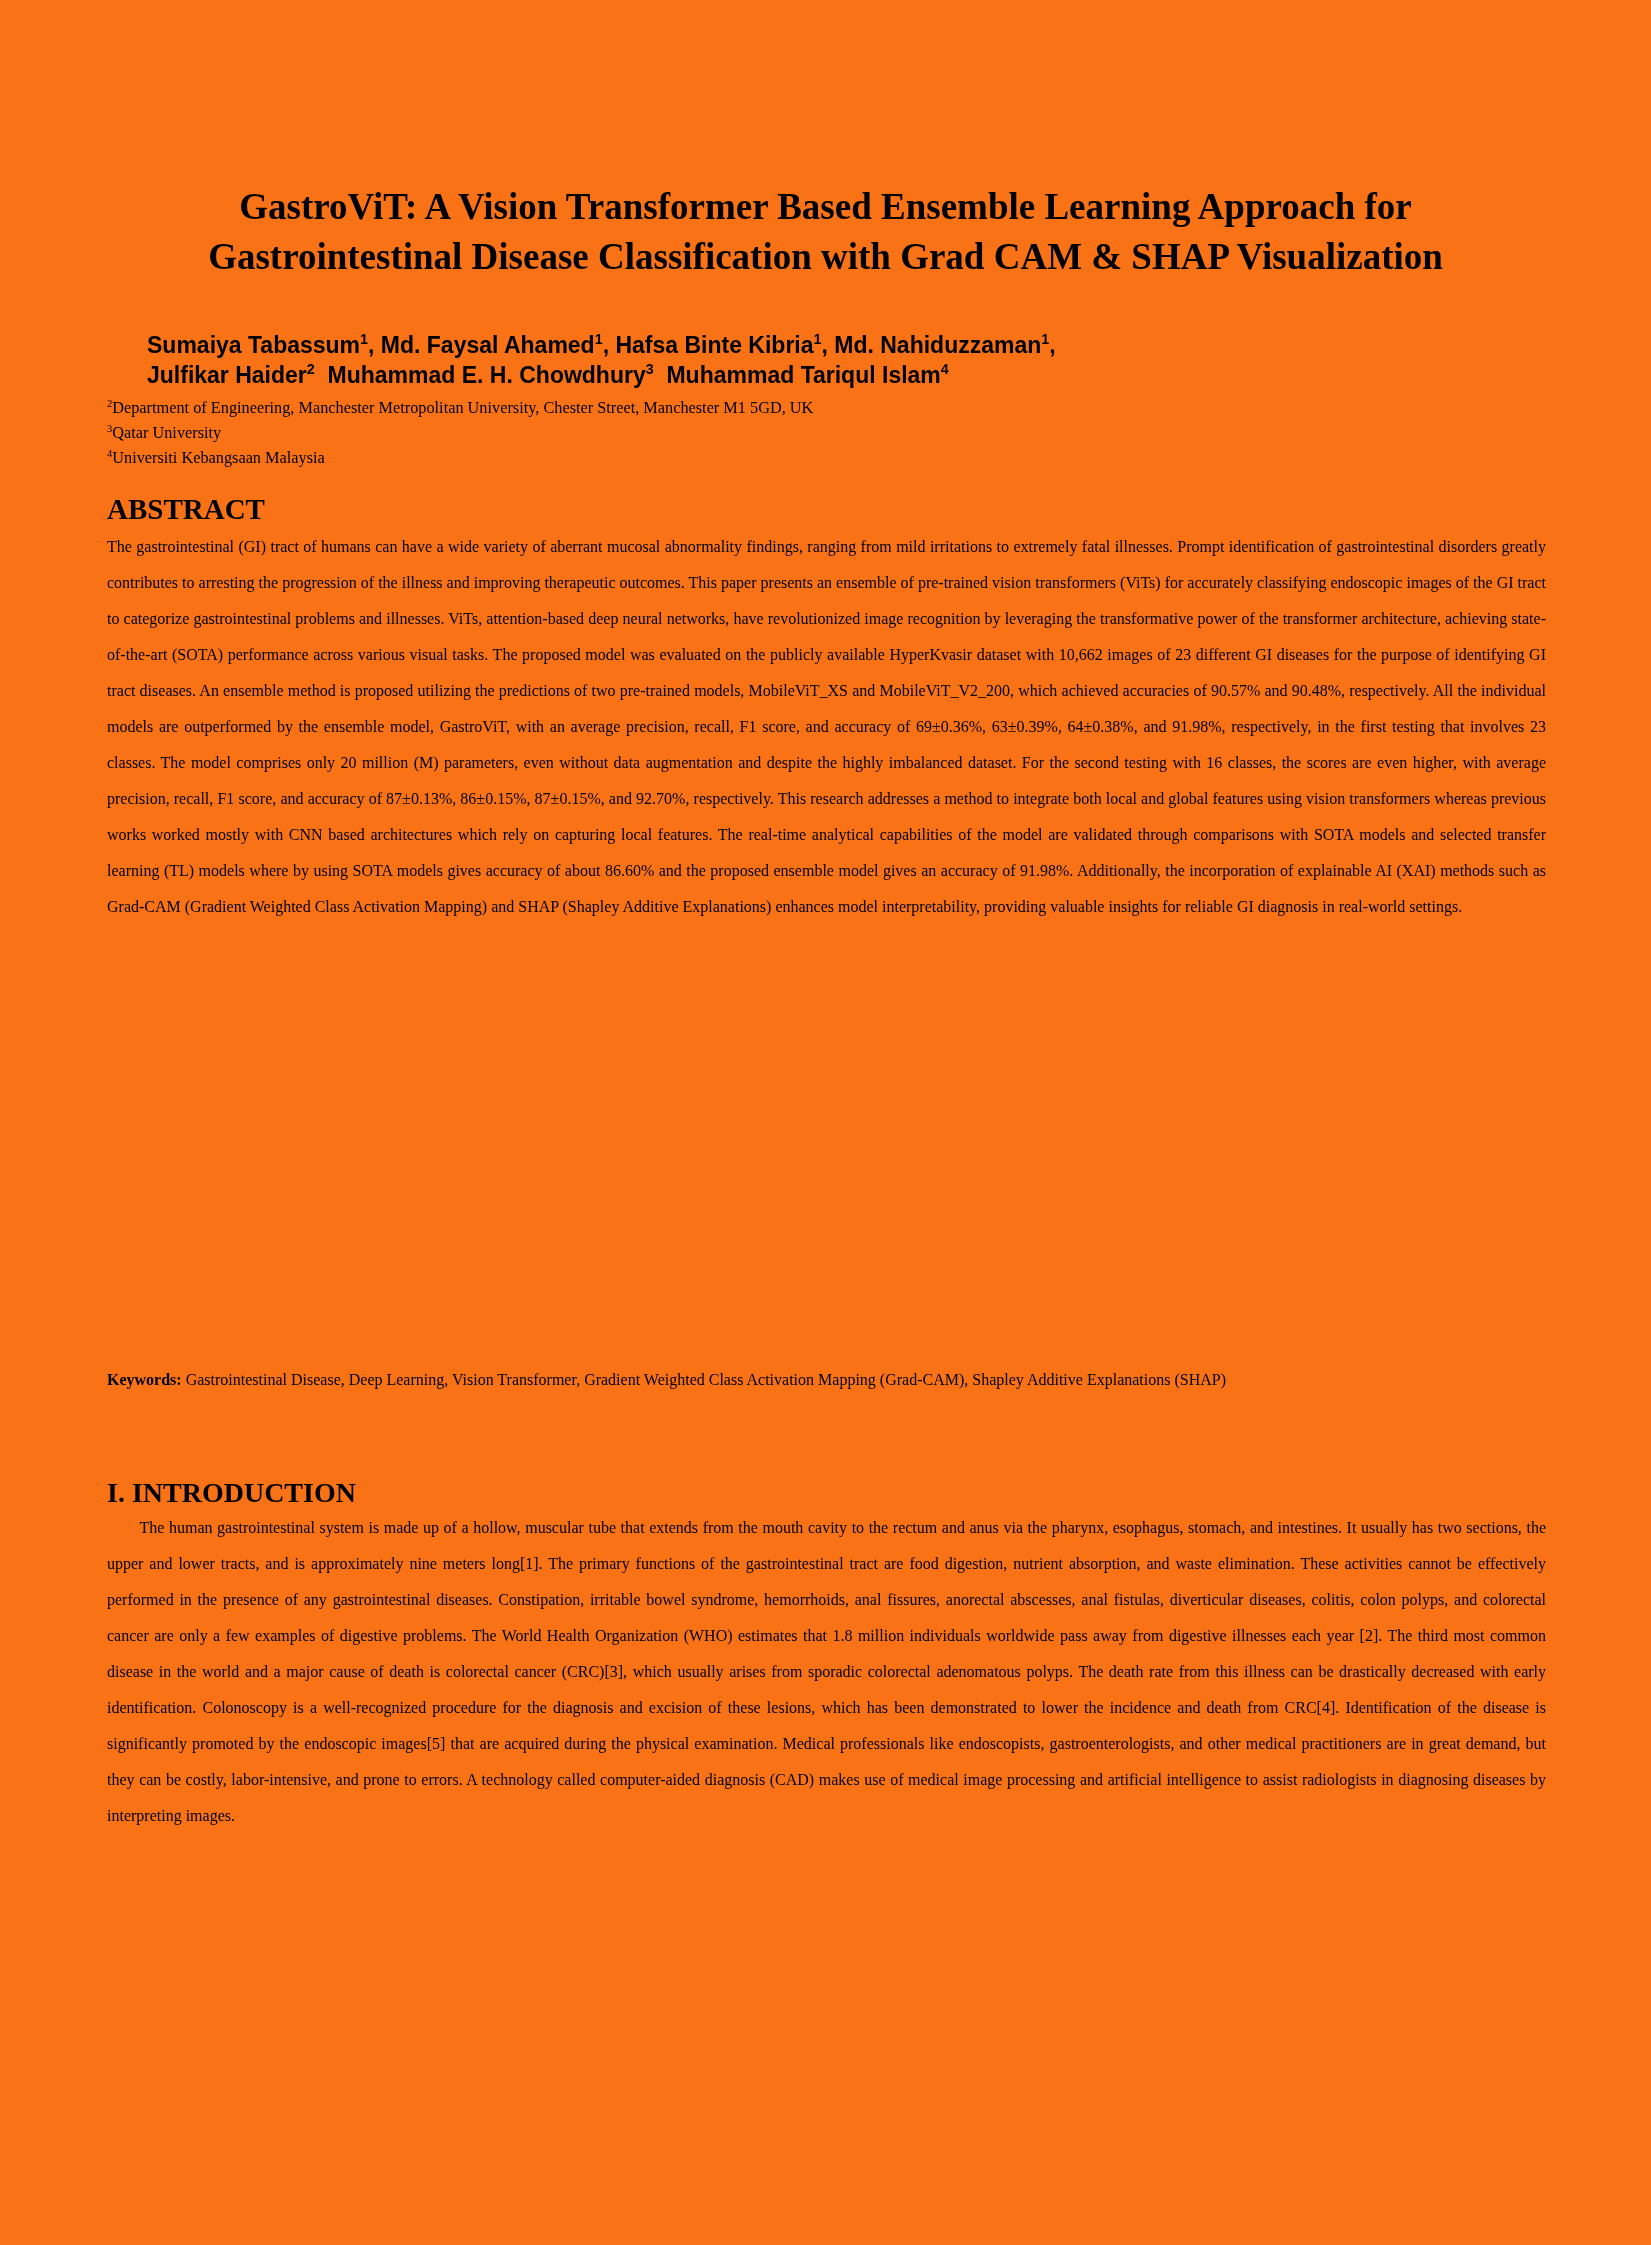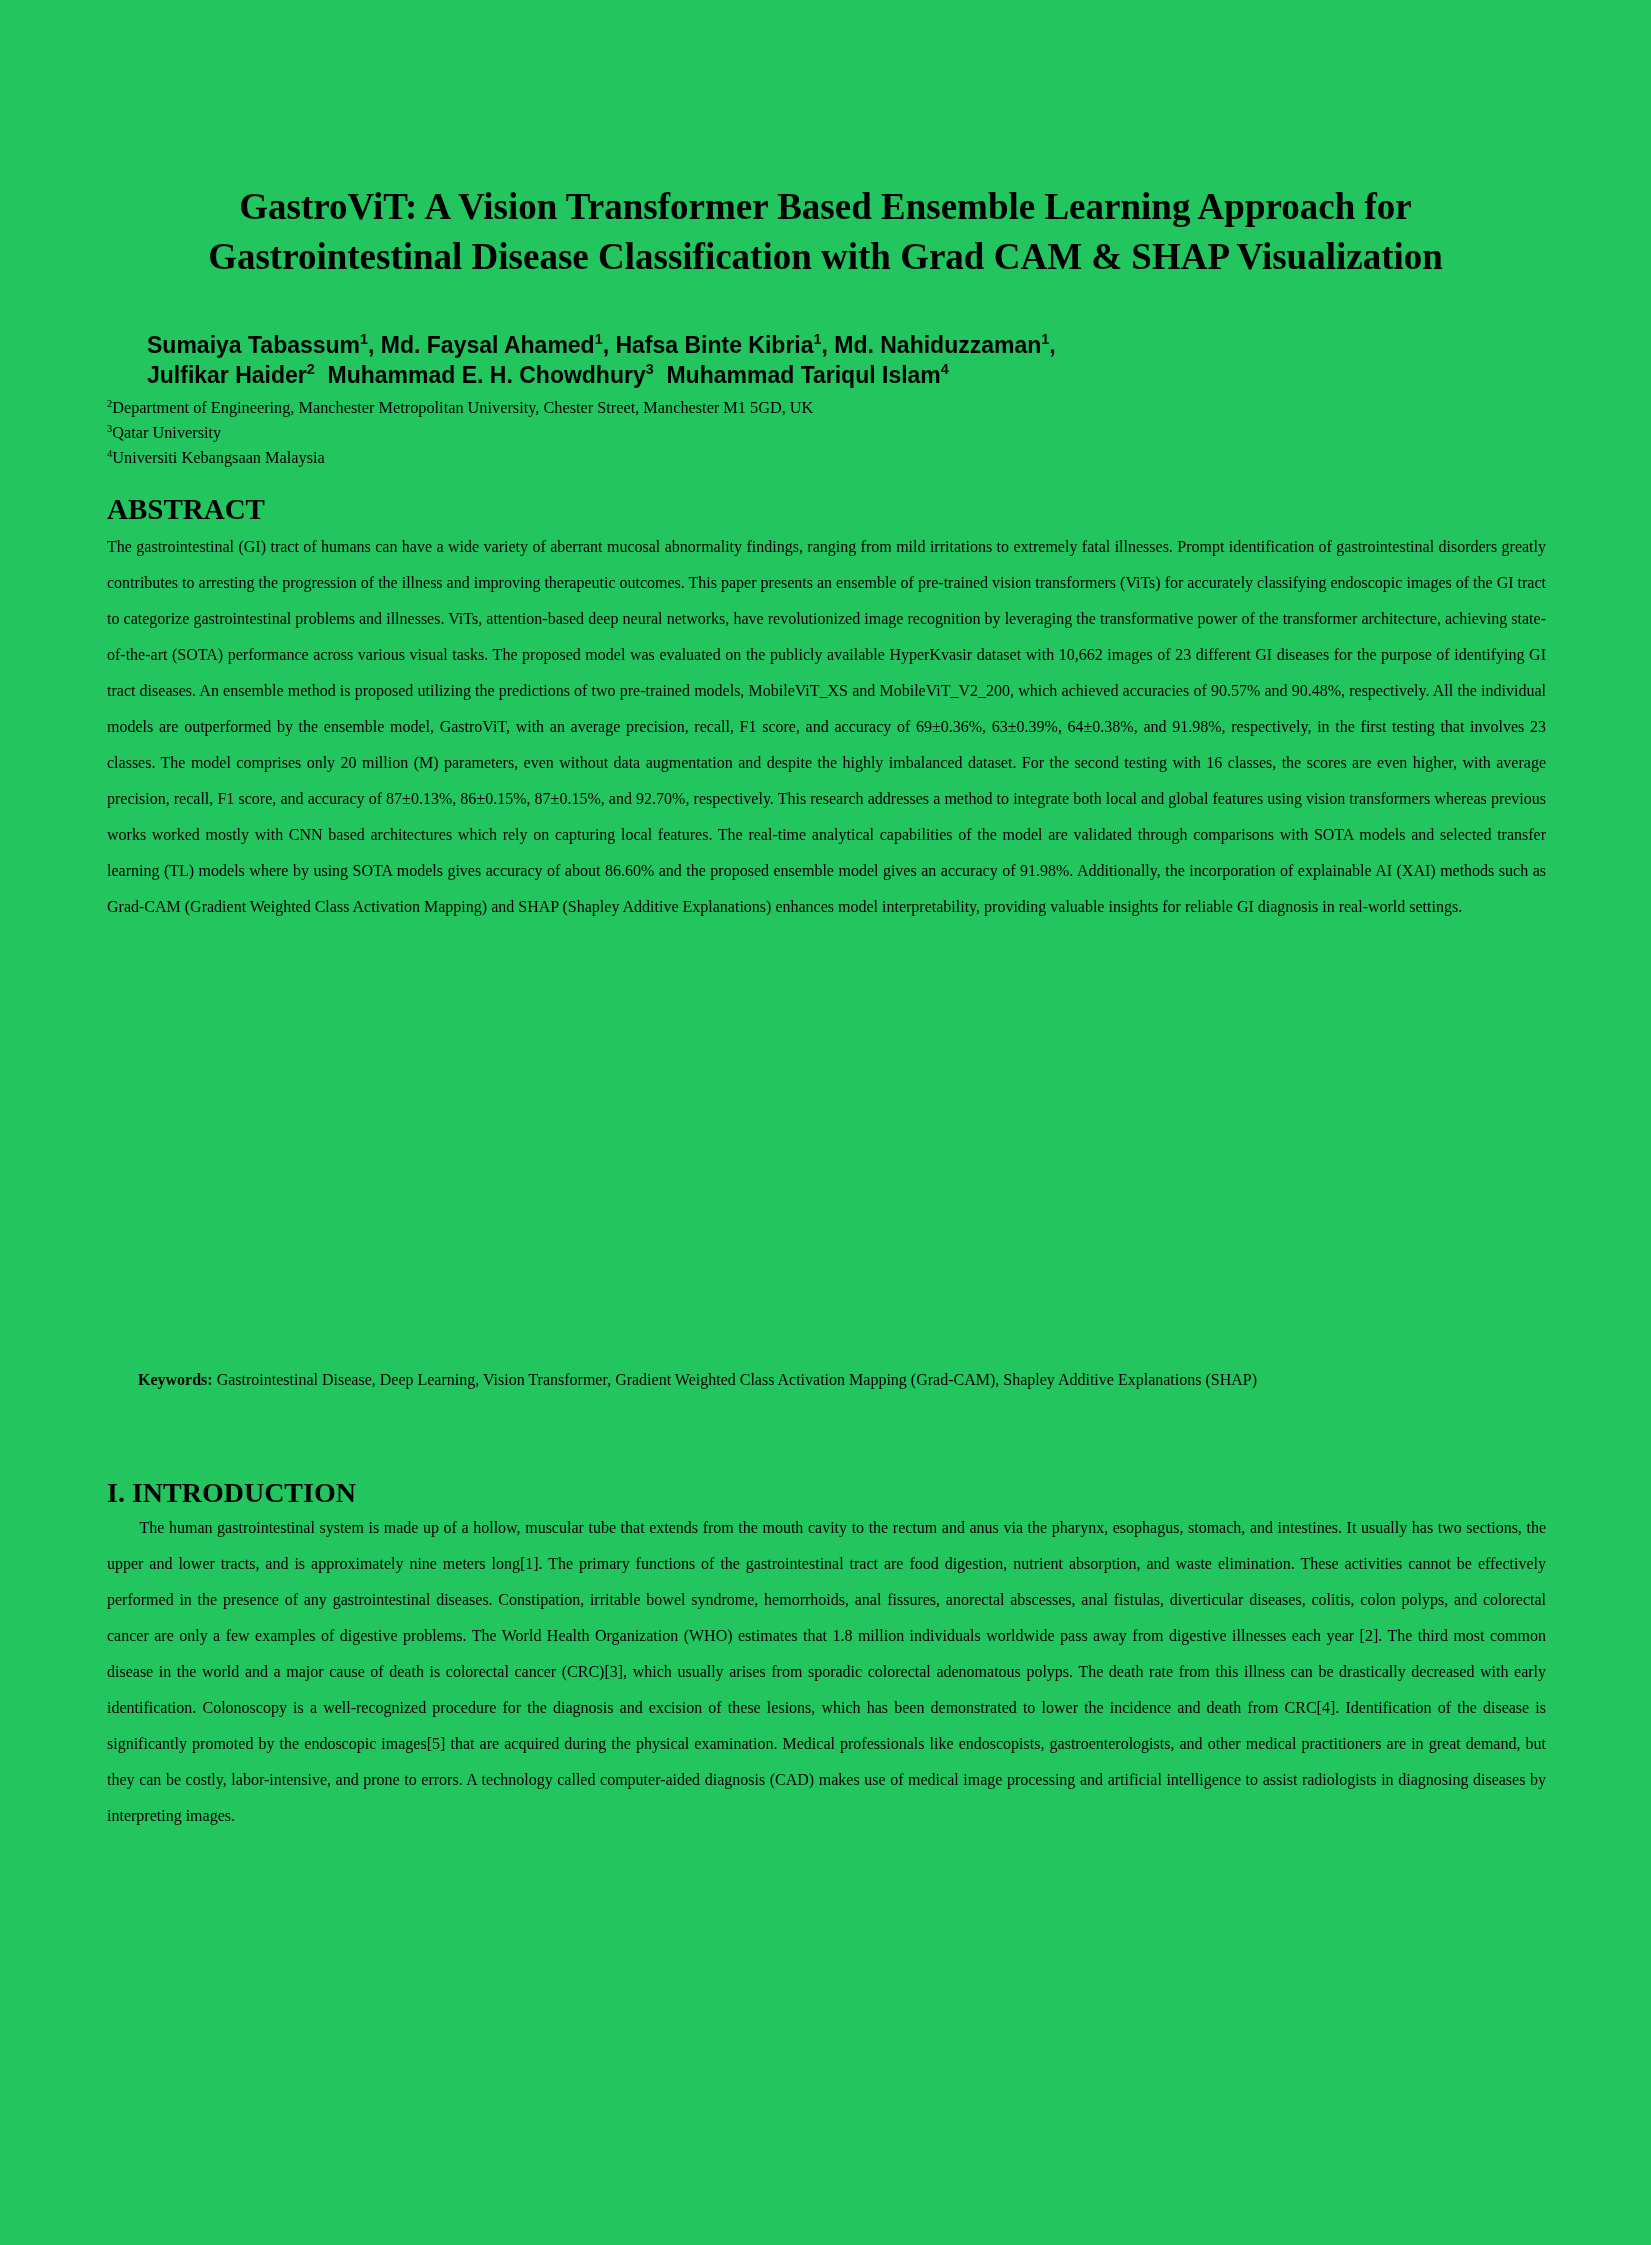--- a/index.html
+++ b/index.html
@@ -1,17 +1,17 @@
 <!DOCTYPE html>
 <html><head>
   <meta charset="utf-8">
   <style>
     html, body { margin: 0; padding: 0; background: #ffffff; }
     body { width: 1652px; height: 2245px; position: relative; overflow: hidden; color: #000; }
-    .page { position: absolute; left: 0; top: 0; width: 1652px; height: 2245px; background: #22c55e; }
+    .page { position: absolute; left: 0; top: 0; width: 1652px; height: 2245px; background: #f97316; }
     .title {
       position: absolute; left: 105px; top: 182px; width: 1441px;
       text-align: center; font-family: "Liberation Serif", serif; font-weight: bold;
       font-size: 37px; line-height: 50px; letter-spacing: 0px;
     }
     .authors {
       position: absolute; left: 107px; top: 330px; width: 1434px;
       font-family: "Liberation Sans", sans-serif; font-weight: bold;
       font-size: 23px; line-height: 30px; margin-left: 40px;
     }
@@ -55,20 +55,20 @@
   <div class="affils">
     <div><sup>2</sup><span>Department of Engineering, Manchester Metropolitan University, Chester Street, Manchester M1 5GD, UK</span></div>
     <div><sup>3</sup><span>Qatar University</span></div>
     <div><sup>4</sup><span>Universiti Kebangsaan Malaysia</span></div>
   </div>
 
   <div class="section-head" style="top:493px;">ABSTRACT</div>
 
   <div class="body-text" style="top:529px;">The gastrointestinal (GI) tract of humans can have a wide variety of aberrant mucosal abnormality findings, ranging from mild irritations to extremely fatal illnesses. Prompt identification of gastrointestinal disorders greatly contributes to arresting the progression of the illness and improving therapeutic outcomes. This paper presents an ensemble of pre-trained vision transformers (ViTs) for accurately classifying endoscopic images of the GI tract to categorize gastrointestinal problems and illnesses. ViTs, attention-based deep neural networks, have revolutionized image recognition by leveraging the transformative power of the transformer architecture, achieving state-of-the-art (SOTA) performance across various visual tasks. The proposed model was evaluated on the publicly available HyperKvasir dataset with 10,662 images of 23 different GI diseases for the purpose of identifying GI tract diseases. An ensemble method is proposed utilizing the predictions of two pre-trained models, MobileViT_XS and MobileViT_V2_200, which achieved accuracies of 90.57% and 90.48%, respectively. All the individual models are outperformed by the ensemble model, GastroViT, with an average precision, recall, F1 score, and accuracy of 69±0.36%, 63±0.39%, 64±0.38%, and 91.98%, respectively, in the first testing that involves 23 classes. The model comprises only 20 million (M) parameters, even without data augmentation and despite the highly imbalanced dataset. For the second testing with 16 classes, the scores are even higher, with average precision, recall, F1 score, and accuracy of 87±0.13%, 86±0.15%, 87±0.15%, and 92.70%, respectively. This research addresses a method to integrate both local and global features using vision transformers whereas previous works worked mostly with CNN based architectures which rely on capturing local features. The real-time analytical capabilities of the model are validated through comparisons with SOTA models and selected transfer learning (TL) models where by using SOTA models gives accuracy of about 86.60% and the proposed ensemble model gives an accuracy of 91.98%. Additionally, the incorporation of explainable AI (XAI) methods such as Grad-CAM (Gradient Weighted Class Activation Mapping) and SHAP (Shapley Additive Explanations) enhances model interpretability, providing valuable insights for reliable GI diagnosis in real-world settings.</div>
 
-  <div class="body-text" style="top:1362px; text-align:left;margin-left:31px;"><span class="kw-label">Keywords:</span><span> Gastrointestinal Disease, Deep Learning, Vision Transformer, Gradient Weighted Class Activation Mapping (Grad-CAM), Shapley Additive Explanations (SHAP)</span></div>
+  <div class="body-text" style="top:1362px; text-align:left;"><span class="kw-label">Keywords:</span><span> Gastrointestinal Disease, Deep Learning, Vision Transformer, Gradient Weighted Class Activation Mapping (Grad-CAM), Shapley Additive Explanations (SHAP)</span></div>
 
   <div class="section-head" style="top:1477px; font-size:28px;">I. INTRODUCTION</div>
 
   <div class="body-text indent" style="top:1510px;">The human gastrointestinal system is made up of a hollow, muscular tube that extends from the mouth cavity to the rectum and anus via the pharynx, esophagus, stomach, and intestines. It usually has two sections, the upper and lower tracts, and is approximately nine meters long[1]. The primary functions of the gastrointestinal tract are food digestion, nutrient absorption, and waste elimination. These activities cannot be effectively performed in the presence of any gastrointestinal diseases. Constipation, irritable bowel syndrome, hemorrhoids, anal fissures, anorectal abscesses, anal fistulas, diverticular diseases, colitis, colon polyps, and colorectal cancer are only a few examples of digestive problems. The World Health Organization (WHO) estimates that 1.8 million individuals worldwide pass away from digestive illnesses each year [2]. The third most common disease in the world and a major cause of death is colorectal cancer (CRC)[3], which usually arises from sporadic colorectal adenomatous polyps. The death rate from this illness can be drastically decreased with early identification. Colonoscopy is a well-recognized procedure for the diagnosis and excision of these lesions, which has been demonstrated to lower the incidence and death from CRC[4]. Identification of the disease is significantly promoted by the endoscopic images[5] that are acquired during the physical examination. Medical professionals like endoscopists, gastroenterologists, and other medical practitioners are in great demand, but they can be costly, labor-intensive, and prone to errors. A technology called computer-aided diagnosis (CAD) makes use of medical image processing and artificial intelligence to assist radiologists in diagnosing diseases by interpreting images.</div>
 
 </div>
 
 
 </body></html>

